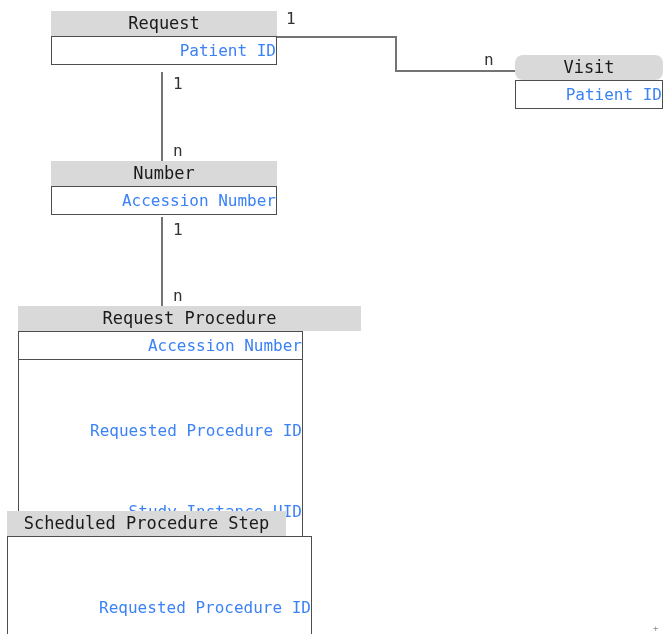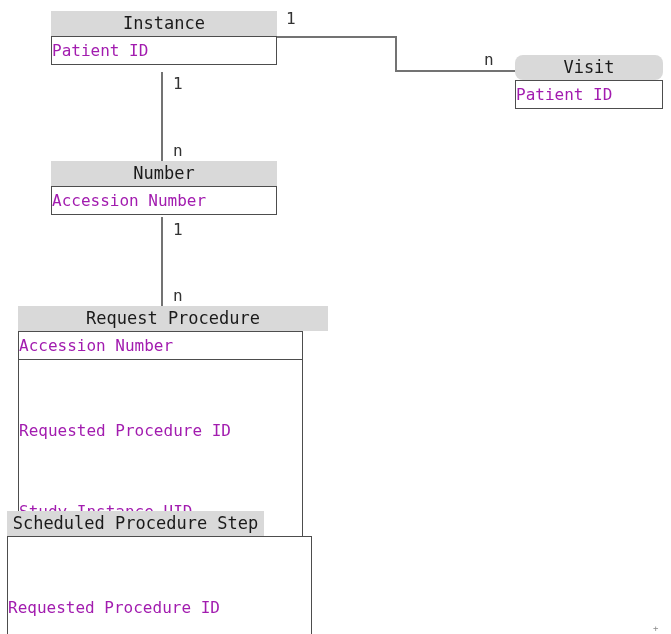--- a/index.html
+++ b/index.html
@@ -41,22 +41,22 @@
     overflow: hidden;
   }
   .entity-body {
     position: absolute;
     box-sizing: border-box;
     background: #ffffff;
     border: 1.4px solid #4d4d4d;
   }
   .attr-row {
     box-sizing: border-box;
-    text-align: left;
-    color: #a21caf;
+    text-align: right;
+    color: #3b82f6;
     font-size: 16px;
     line-height: 27px;
     white-space: pre;
     overflow: hidden;
   }
   .attr-row + .attr-row {
     border-top: 1.4px solid #4d4d4d;
   }
 
   
@@ -106,53 +106,53 @@
 
   <div class="conn-v" style="left:161px; top:217px; height:90px;"></div>
   <div class="card" style="left:173px; top:222px;">1</div>
   <div class="card" style="left:173px; top:288px;">n</div>
 
   <div class="conn-v" style="left:161px; top:422px; height:90px;"></div>
   <div class="card" style="left:173px; top:427px;">1</div>
   <div class="card" style="left:173px; top:493px;">n</div>
 
   <div class="entity" style="left:51px; top:11px; width:226px;">
-    <div class="entity-header" style="left:0; top:0; width:226px; height:25px;">Instance</div>
+    <div class="entity-header" style="left:0; top:0; width:226px; height:25px;">Request</div>
     <div class="entity-body" style="left:0; top:25px; width:226px;">
       <div class="attr-row">Patient ID</div>
     </div>
   </div>
 
   <div class="entity" style="left:515px; top:55px; width:148px;">
     <div class="entity-header" style="left:0; top:0; width:148px; height:25px;border-radius:8px;">Visit</div>
     <div class="entity-body" style="left:0; top:25px; width:148px;">
       <div class="attr-row">Patient ID</div>
     </div>
   </div>
 
   <div class="entity" style="left:51px; top:161px; width:226px;">
     <div class="entity-header" style="left:0; top:0; width:226px; height:25px;">Number</div>
     <div class="entity-body" style="left:0; top:25px; width:226px;">
       <div class="attr-row">Accession Number</div>
     </div>
   </div>
 
   <div class="entity" style="left:18px; top:306px; width:285px;">
-    <div class="entity-header" style="left:0; top:0; width:310px; height:25px;">Request Procedure</div>
+    <div class="entity-header" style="left:0; top:0; width:343px; height:25px;">Request Procedure</div>
     <div class="entity-body" style="left:0; top:25px; width:285px;">
       <div class="attr-row">Accession Number</div>
       <div class="attr-row" style="line-height:27px; padding:3px 0 5px 0;">
         <div>Requested Procedure ID</div>
         <div>Study Instance UID</div>
       </div>
     </div>
   </div>
 
   <div class="entity" style="left:7px; top:511px; width:305px;">
-    <div class="entity-header" style="left:0; top:0; width:257px; height:25px;">Scheduled Procedure Step</div>
+    <div class="entity-header" style="left:0; top:0; width:279px; height:25px;">Scheduled Procedure Step</div>
     <div class="entity-body" style="left:0; top:25px; width:305px;">
       <div class="attr-row" style="line-height:27px; padding:3px 0 5px 0;">
         <div>Requested Procedure ID</div>
         
       </div>
 
     </div>
   </div>
 
   <div class="artifact" style="left:653px; top:624px;">+</div>

